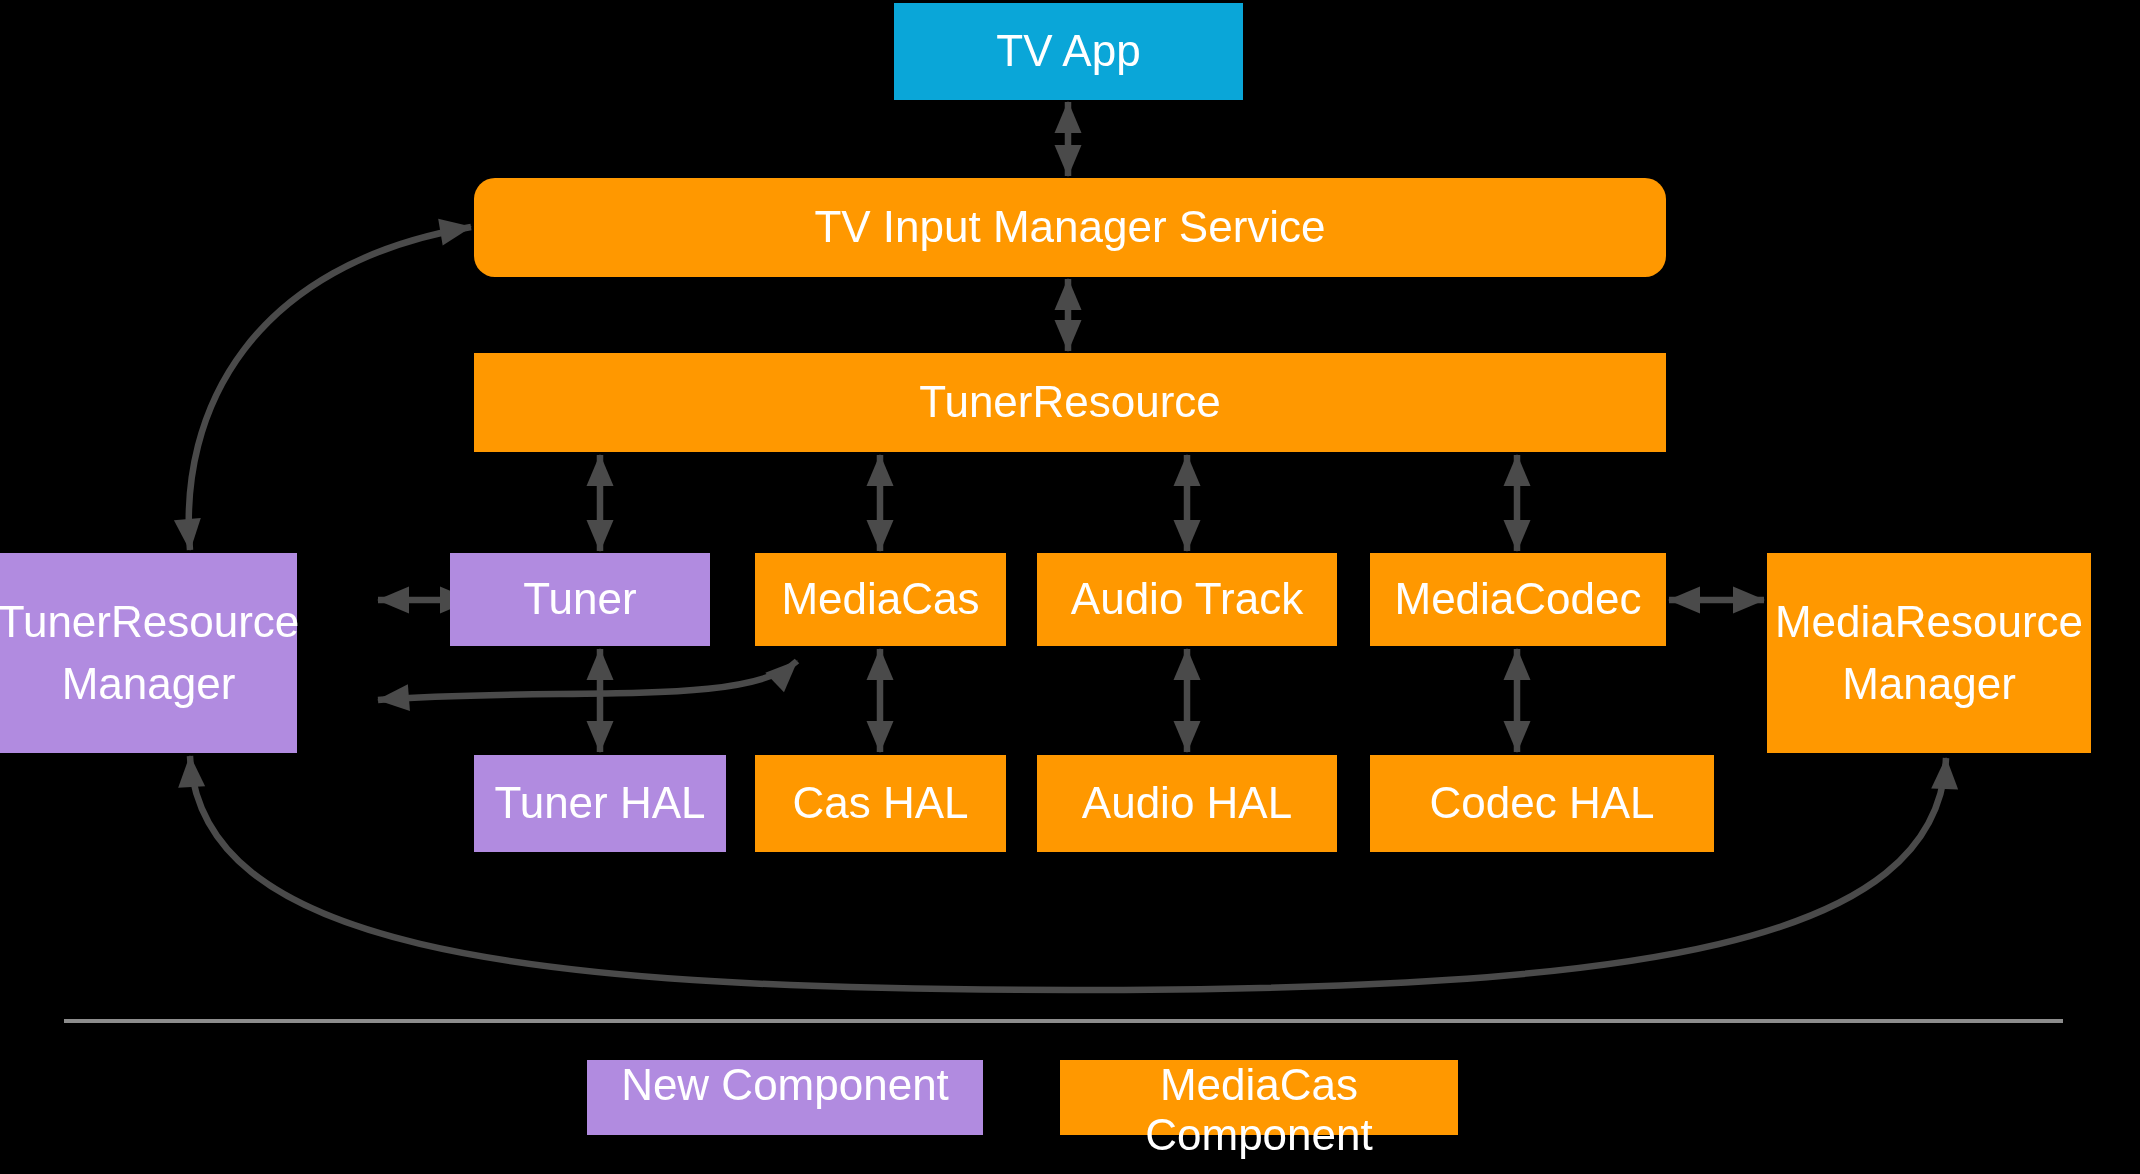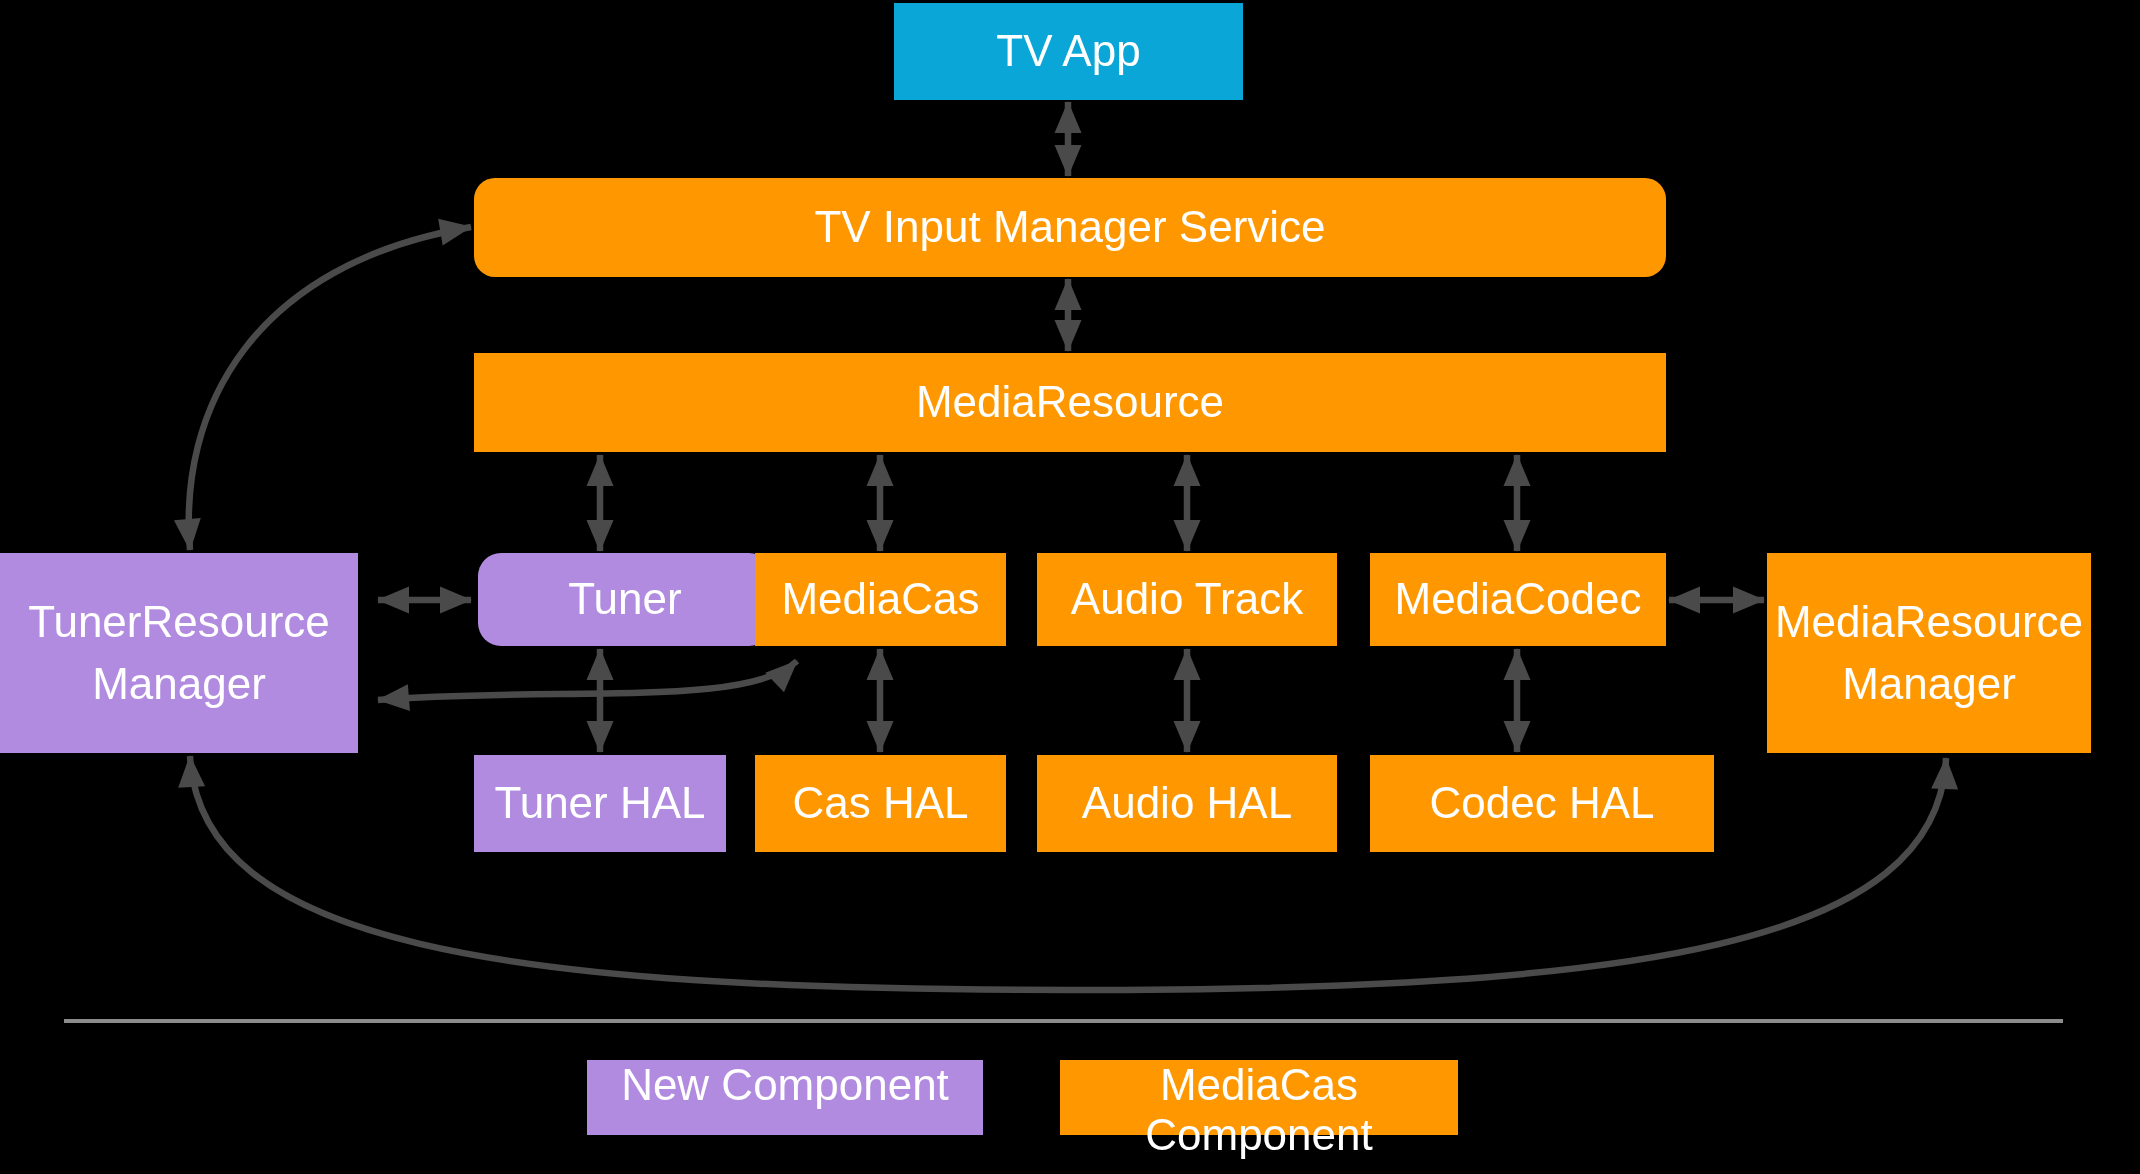--- a/index.html
+++ b/index.html
@@ -95,40 +95,40 @@
 
   <div class="node app" style="left:894px; top:3px; width:349px; height:97px;">
     <span>TV App</span>
   </div>
 
   <div class="node enhanced" style="left:474px; top:178px; width:1192px; height:99px;border-radius:21px;">
     <span>TV Input Manager Service</span>
   </div>
 
   <div class="node enhanced" style="left:474px; top:353px; width:1192px; height:99px;">
-    <span>MediaResource</span>
+    <span>TunerResource</span>
   </div>
 
-  <div class="node new" style="left:478px; top:553px; width:294px; height:93px;border-radius:23px;">
+  <div class="node new" style="left:450px; top:553px; width:260px; height:93px;">
     <span>Tuner</span>
   </div>
 
   <div class="node enhanced" style="left:755px; top:553px; width:251px; height:93px;">
     <span>MediaCas</span>
   </div>
 
   <div class="node enhanced" style="left:1037px; top:553px; width:300px; height:93px;">
     <span>Audio Track</span>
   </div>
 
   <div class="node enhanced" style="left:1370px; top:553px; width:296px; height:93px;">
     <span>MediaCodec</span>
   </div>
 
-  <div class="node new" style="left:0px; top:553px; width:358px; height:200px; padding:0 26px;">
+  <div class="node new" style="left:0px; top:553px; width:297px; height:200px; padding:0 26px;">
     <span>TunerResource Manager</span>
   </div>
 
   <div class="node enhanced" style="left:1767px; top:553px; width:324px; height:200px; padding:0 6px;">
     <span>MediaResource Manager</span>
   </div>
 
   <div class="node new" style="left:474px; top:755px; width:252px; height:97px;">
     <span>Tuner HAL</span>
   </div>

